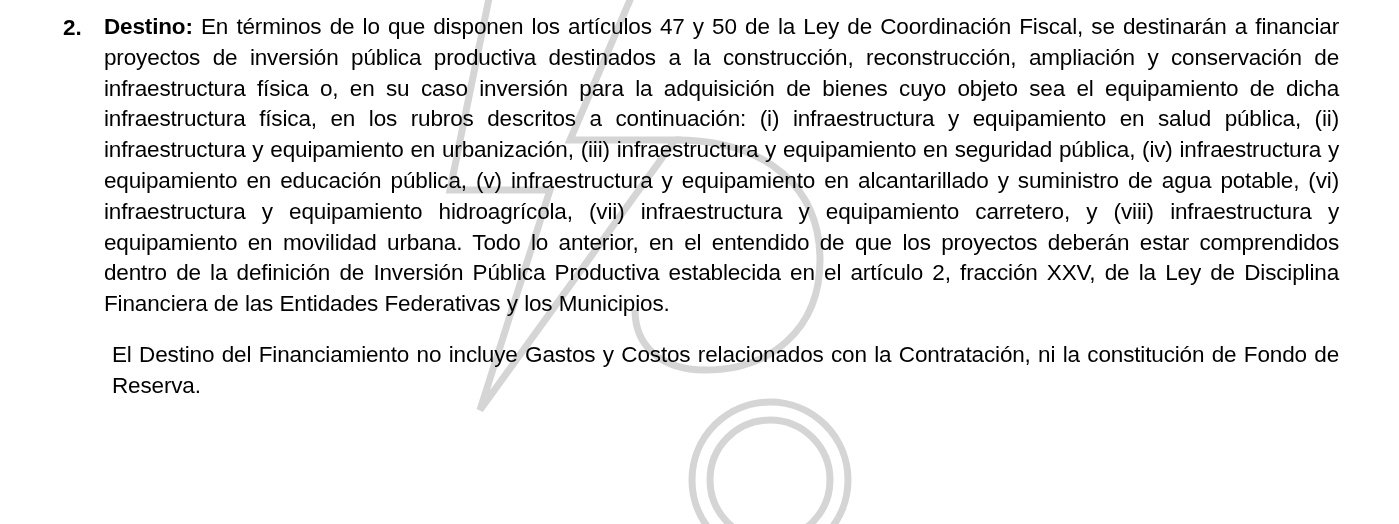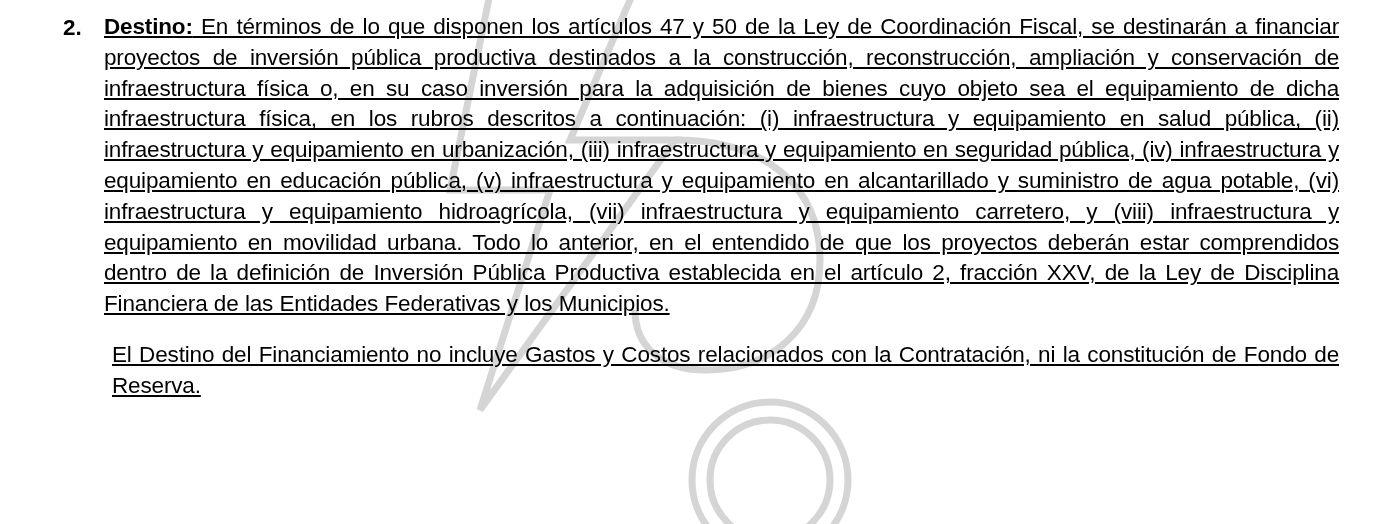--- a/index.html
+++ b/index.html
@@ -73,21 +73,20 @@
   }
 
   .para {
     font-size: 22.5px;
     line-height: 30.8px;
     text-align: justify;
     text-justify: inter-word;
     margin: 0;
     letter-spacing: -0.15px;
     word-spacing: 0.2px;
-    text-decoration: underline;
   }
 
   .para.last-line-left {
     text-align-last: left;
   }
 
   .para + .para {
     margin-top: 20px;
     margin-left: 8px;
   }

